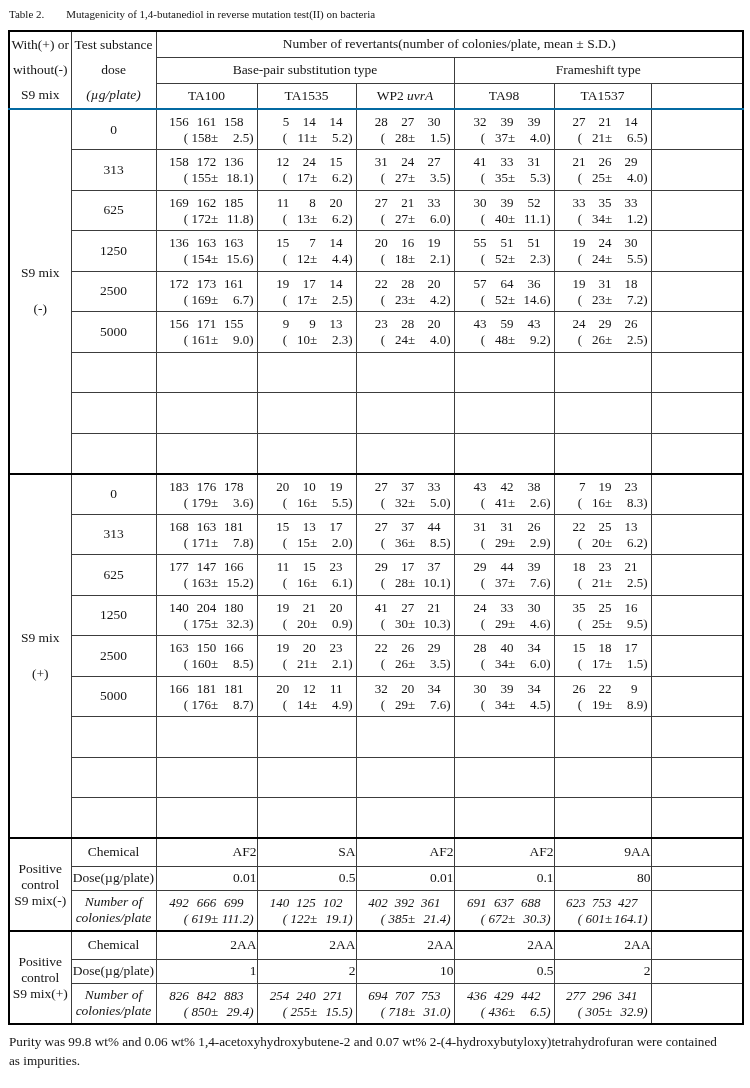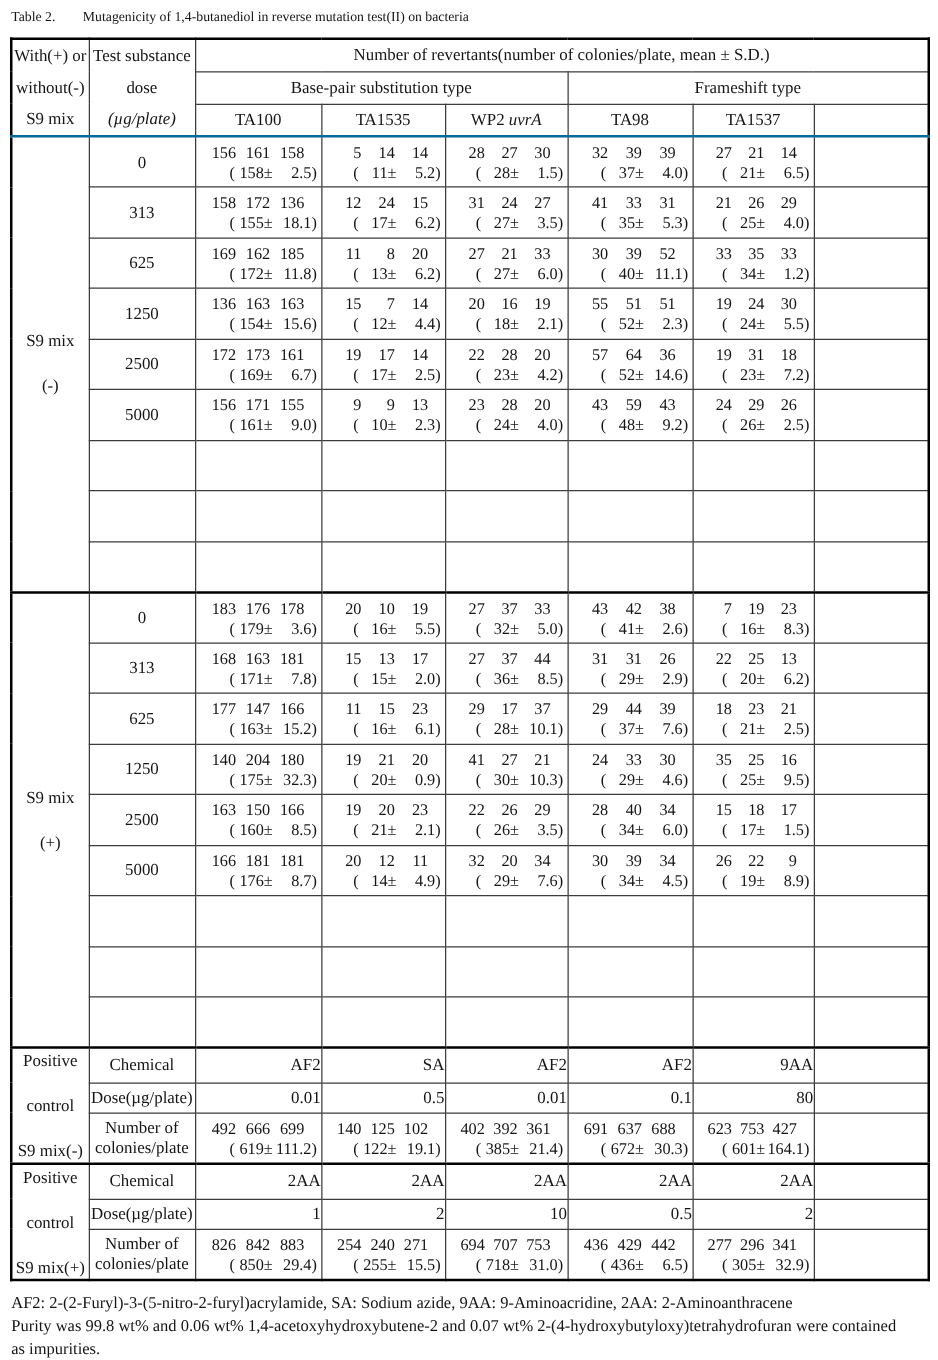--- a/index.html
+++ b/index.html
@@ -28,26 +28,26 @@
     overflow:hidden;
   }
   thead{border-bottom:2px solid #0369a1;}
   thead tr{height:26px;}
   thead th{text-align:center;vertical-align:middle;}
   .hstack{display:flex;flex-direction:column;justify-content:space-around;height:76px;}
 
   tr.datarow{height:40.5px;}
   tr.pc-chem{height:28px;}
   tr.pc-dose{height:24px;padding-left:48px;}
-  tr.pc-num{height:41px;}
+  tr.pc-num{height:41px;font-style:italic;}
   tr.thick-top td{border-top:2px solid #000;}
 
   td.s9cell{text-align:center;vertical-align:middle;}
   .s9stack{display:flex;flex-direction:column;gap:20px;}
-  .pcstack{display:flex;flex-direction:column;justify-content:space-between;height:88px;}
+  .pcstack{display:flex;flex-direction:column;justify-content:center;height:88px;}
 
   td.dosecell{text-align:center;vertical-align:middle;}
   td.datacell{vertical-align:middle;}
   td.rowlabel{text-align:center;vertical-align:middle;line-height:16px;}
   td.chemcell{text-align:right;vertical-align:middle;}
 
   .counts{display:flex;padding:2px 13px 0 5px;font-size:13px;line-height:16px;}
   .counts span{flex:1;text-align:right;}
   .meanline{text-align:right;padding:0 3px 1px 0;font-size:13px;line-height:16px;white-space:pre;}
   .mv{display:inline-block;min-width:23px;text-align:right;}
@@ -843,18 +843,17 @@
               <span>341</span>
             </div>
             <div class="meanline"><span>(</span><span class="mv">305</span><span>±</span><span class="sv">32.9</span><span>)</span></div>
           </td>
           <td class="emptycell"></td>
         </tr>
       </tbody>
   </table>
 
   <div class="footnote">
-    <div>AF2: 2-(2-Furyl)-3-(5-nitro-2-furyl)acrylamide,   SA: Sodium azide,   9AA: 9-Aminoacridine,   2AA: 2-Aminoanthracene</div>
     <div>Purity was 99.8 wt% and 0.06 wt% 1,4-acetoxyhydroxybutene-2 and 0.07 wt% 2-(4-hydroxybutyloxy)tetrahydrofuran were contained</div>
     <div>as impurities.</div>
   </div>
 
 </div>
 
 </body></html>

